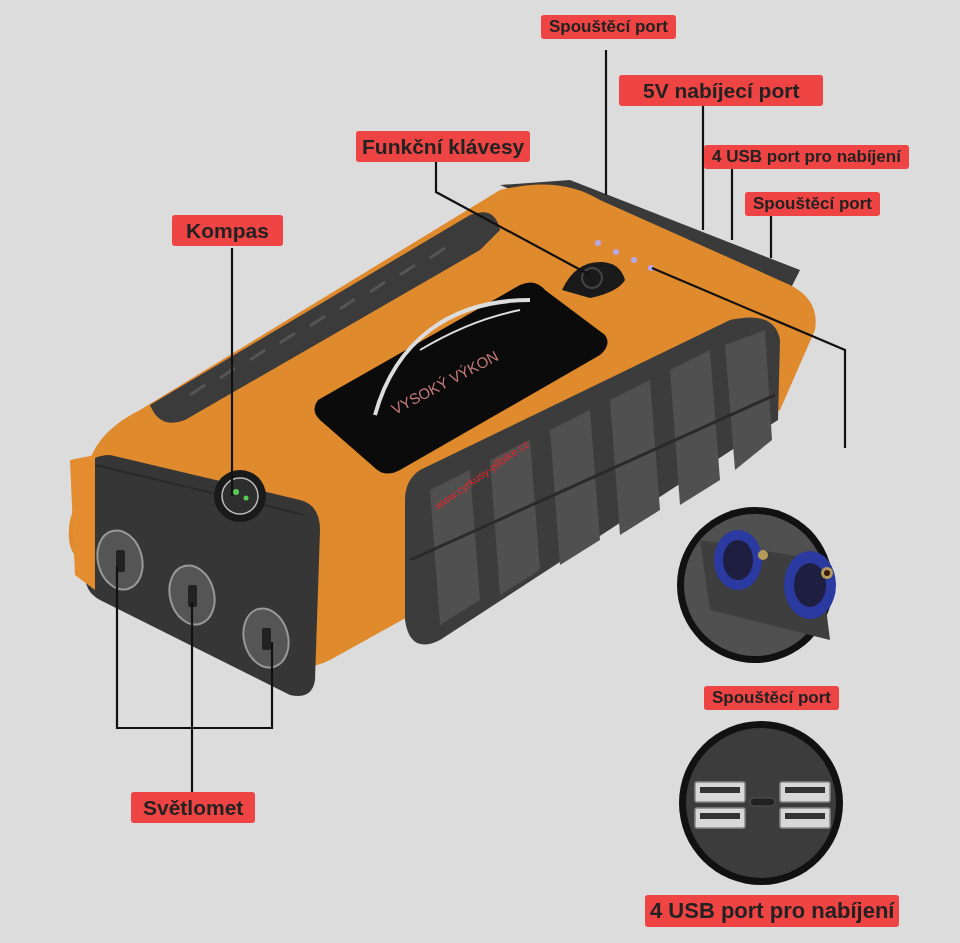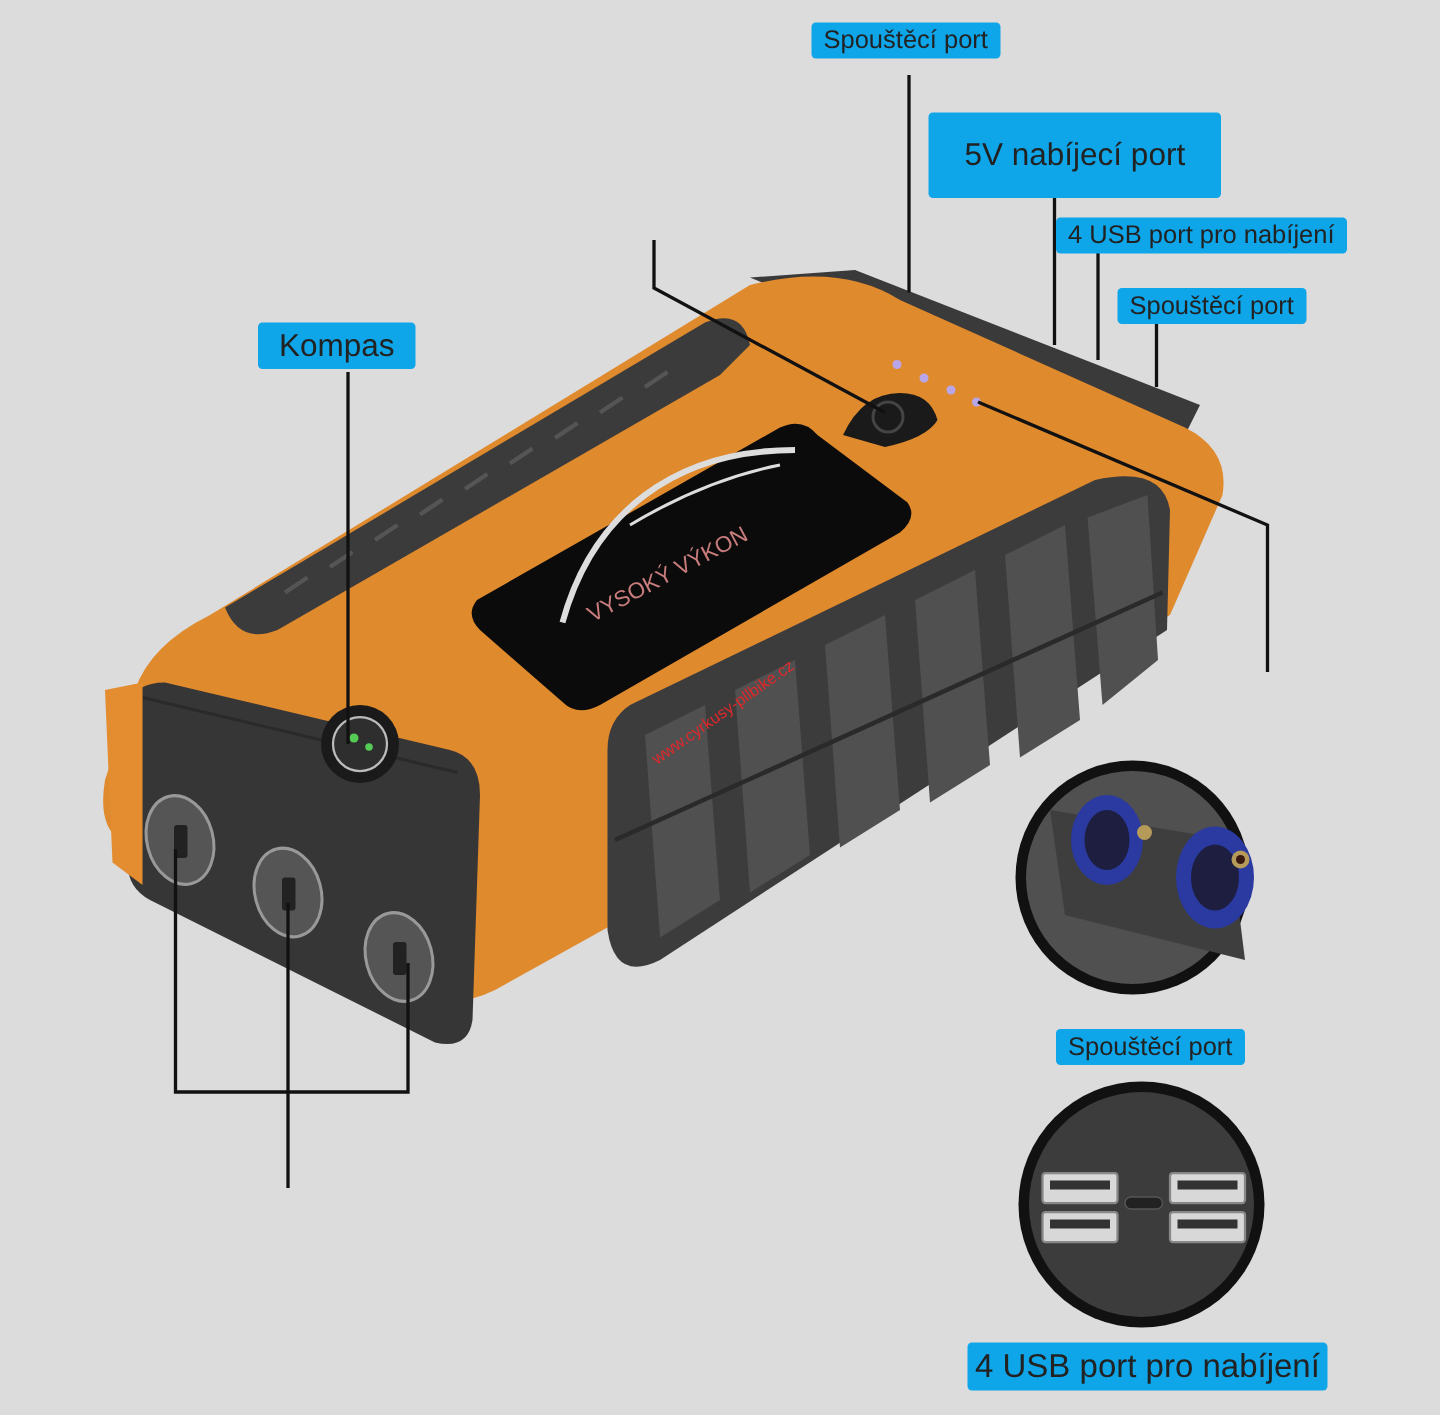--- a/index.html
+++ b/index.html
@@ -1,18 +1,18 @@
 <!DOCTYPE html>
 <html><head>
 <meta charset="utf-8">
 <style>
   html, body { margin:0; padding:0; }
   body { width:960px; height:943px; background:#dcdcdc; position:relative; overflow:hidden; font-family:"Liberation Sans", sans-serif; }
   .stage { position:absolute; left:0; top:0; width:960px; height:943px; }
-  .lbl { position:absolute; background:#0ea5e9; color:#222; border-radius:3px; padding:2px 8px; white-space:nowrap; line-height:1.2; }
+  .lbl { position:absolute; background:#ef4444; color:#222; border-radius:3px; padding:2px 8px; white-space:nowrap; line-height:1.2;font-weight:bold; }
   .s16 { font-size:17px; }
   .s20 { font-size:21px; }
   .s22 { font-size:22px; }
   svg { position:absolute; left:0; top:0; }
 </style>
 </head>
 <body>
 
 <div class="stage">
 
@@ -118,19 +118,21 @@
     <g fill="#333">
       <rect x="700" y="787" width="40" height="6"></rect>
         <rect x="700" y="813" width="40" height="6"></rect>
       <rect x="785" y="787" width="40" height="6"></rect>
         <rect x="785" y="813" width="40" height="6"></rect>
     </g>
     <rect x="750" y="798" width="25" height="8" rx="4" fill="#222" stroke="#555"></rect>
   </svg>
 
   <div class="lbl s16" style="left:541px;top:15px;">Spouštěcí port</div>
-  <div class="lbl s20" style="left:619px;top:75px;padding:16px 24px;">5V nabíjecí port</div>
+  <div class="lbl s20" style="left:619px;top:75px;padding:3px 24px;">5V nabíjecí port</div>
   <div class="lbl s16" style="left:704px;top:145px;">4 USB port pro nabíjení</div>
   <div class="lbl s16" style="left:745px;top:192px;">Spouštěcí port</div>
+  <div class="lbl s20" style="left:356px;top:131px;padding:3px 6px;">Funkční klávesy</div>
   <div class="lbl s20" style="left:172px;top:215px;padding:3px 14px;">Kompas</div>
+  <div class="lbl s20" style="left:131px;top:792px;padding:3px 12px;">Světlomet</div>
   <div class="lbl s16" style="left:704px;top:686px;">Spouštěcí port</div>
   <div class="lbl s22" style="left:645px;top:895px;padding:3px 5px;">4 USB port pro nabíjení</div>
 </div>
 
 </body></html>

